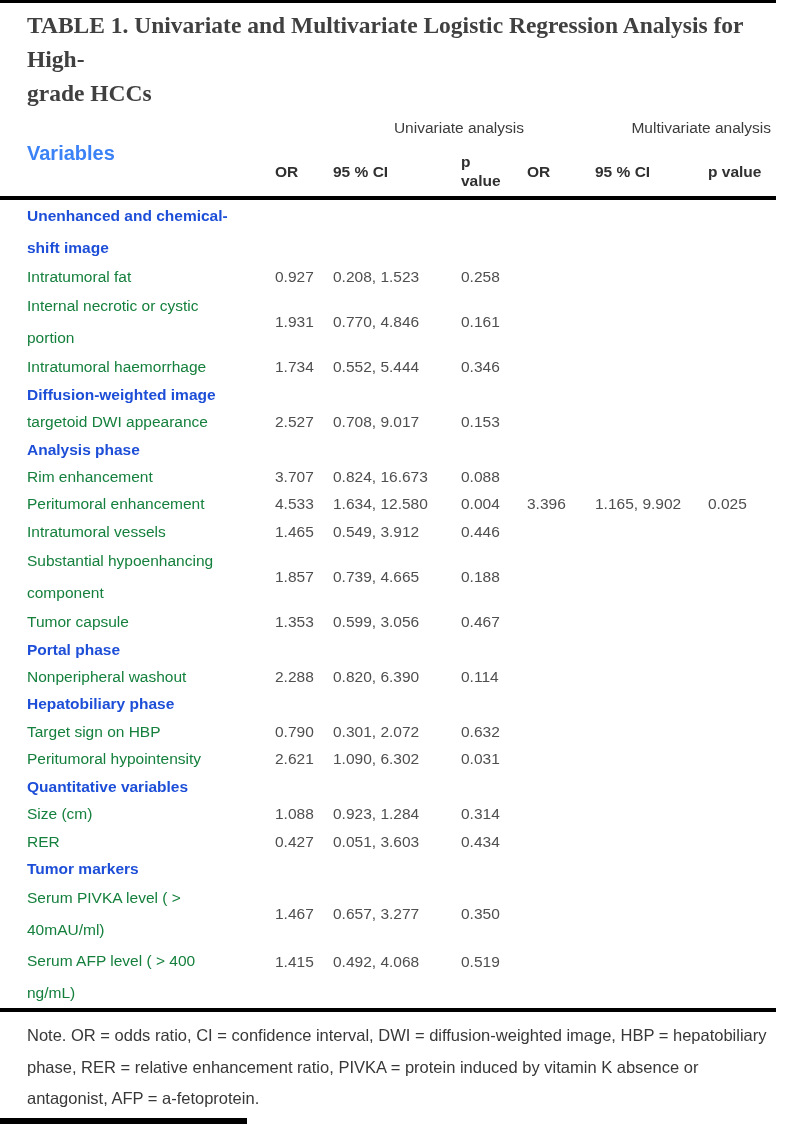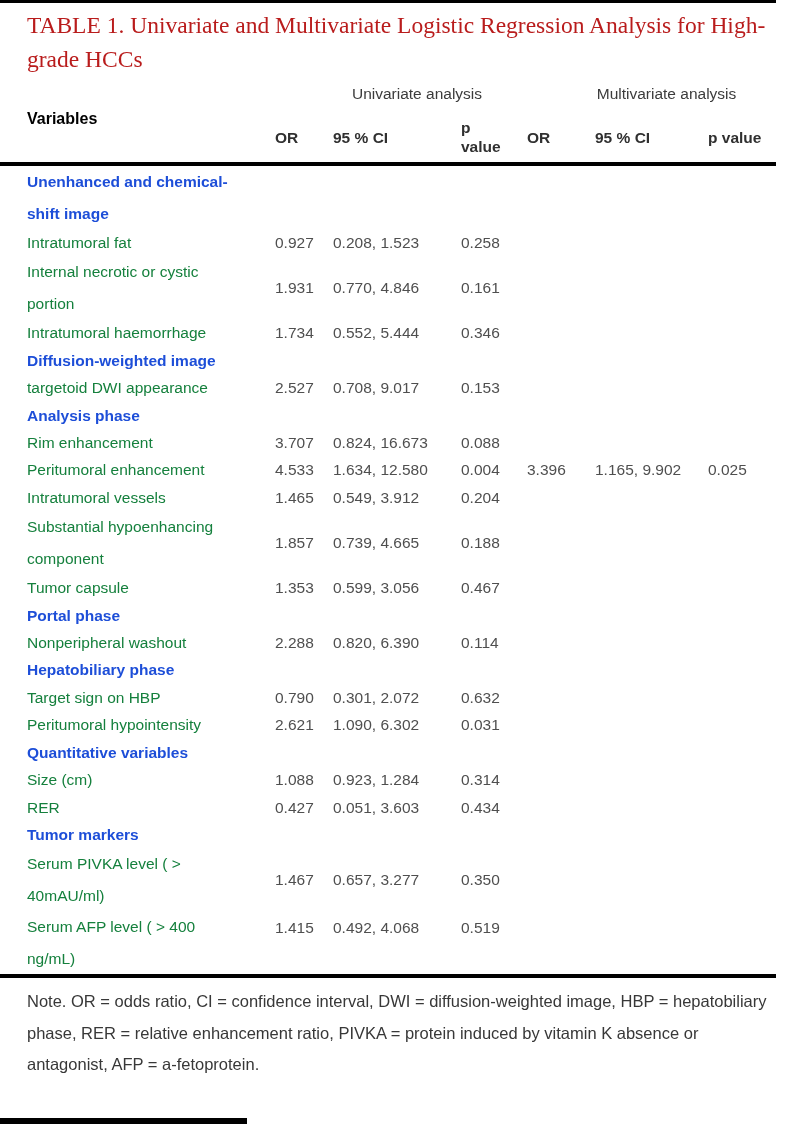--- a/index.html
+++ b/index.html
@@ -10,24 +10,24 @@
     background: #ffffff;
     overflow: hidden;
     font-family: "Liberation Sans", sans-serif;
   }
   .rule { background: #000000; margin: 0; }
   .rule-top { width: 776px; height: 3px; }
   .rule-thick { width: 776px; height: 4px; }
   .title {
     margin: 5px 27px 0 27px;
     font-family: "Liberation Serif", serif;
-    font-weight: normal;
+    font-weight: bold;
     font-size: 23.5px;
     line-height: 34px;
-    color: #b91c1c;
+    color: #404040;
     white-space: pre-line;
   }
   table.grid {
     border-collapse: collapse;
     table-layout: fixed;
     width: 744px;
     margin: 0 27px;
   }
   col.c1 { width: 245px; }
   col.c2 { width: 58px; }
@@ -37,27 +37,27 @@
   col.c6 { width: 113px; }
   col.c7 { width: 66px; }
 
   
   .header-grid { margin-top: 10px; }
   .header-grid td { padding: 0; vertical-align: middle; }
   .header-grid tr.group-row td { height: 36px; }
   .header-grid tr.colhead-row td { height: 50px; }
   .header-grid .var-head {
     font-weight: bold;
-    font-size: 16px;
-    color: #000000;
+    font-size: 20px;
+    color: #3b82f6;
   }
   .header-grid .group {
     font-size: 15.5px;
     color: #3c3c3c;
-    text-align: center;
+    text-align: right;
     padding-left: 38px;
     white-space: nowrap;
   }
   .header-grid .col-head {
     font-weight: bold;
     font-size: 15.5px;
     color: #303030;
     padding-left: 3px;
     line-height: 19px;
     white-space: pre-line;
@@ -216,21 +216,21 @@
           <td class="val">1.634, 12.580</td>
           <td class="val">0.004</td>
           <td class="val">3.396</td>
           <td class="val">1.165, 9.902</td>
           <td class="val">0.025</td>
         </tr>
         <tr class="">
           <td class="label">Intratumoral vessels</td>
           <td class="val">1.465</td>
           <td class="val">0.549, 3.912</td>
-          <td class="val">0.204</td>
+          <td class="val">0.446</td>
           <td class="val"></td>
           <td class="val"></td>
           <td class="val"></td>
         </tr>
         <tr class="tall">
           <td class="label">Substantial hypoenhancing
 component</td>
           <td class="val">1.857</td>
           <td class="val">0.739, 4.665</td>
           <td class="val">0.188</td>

